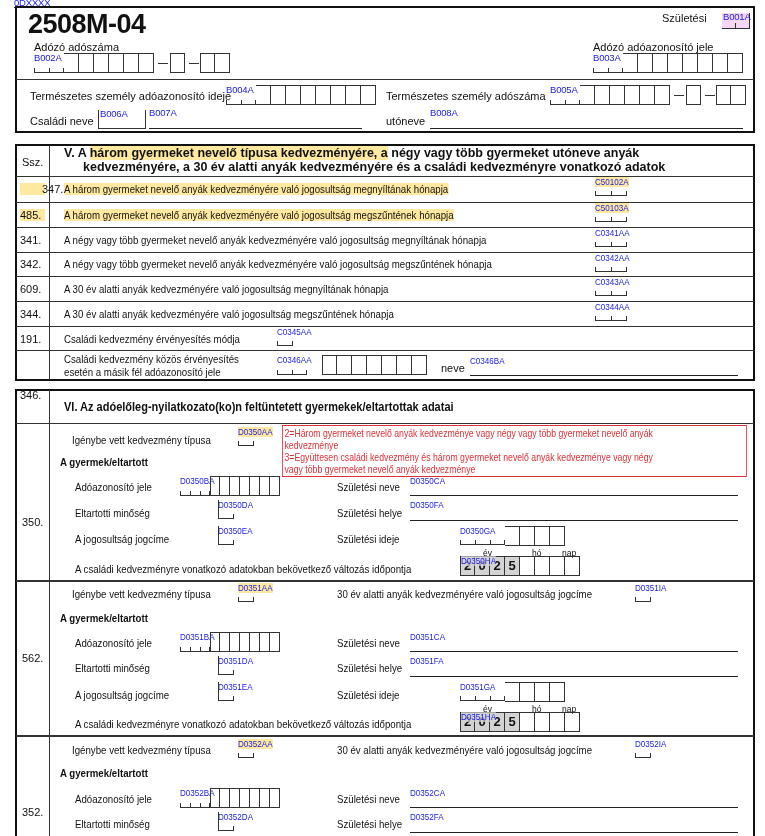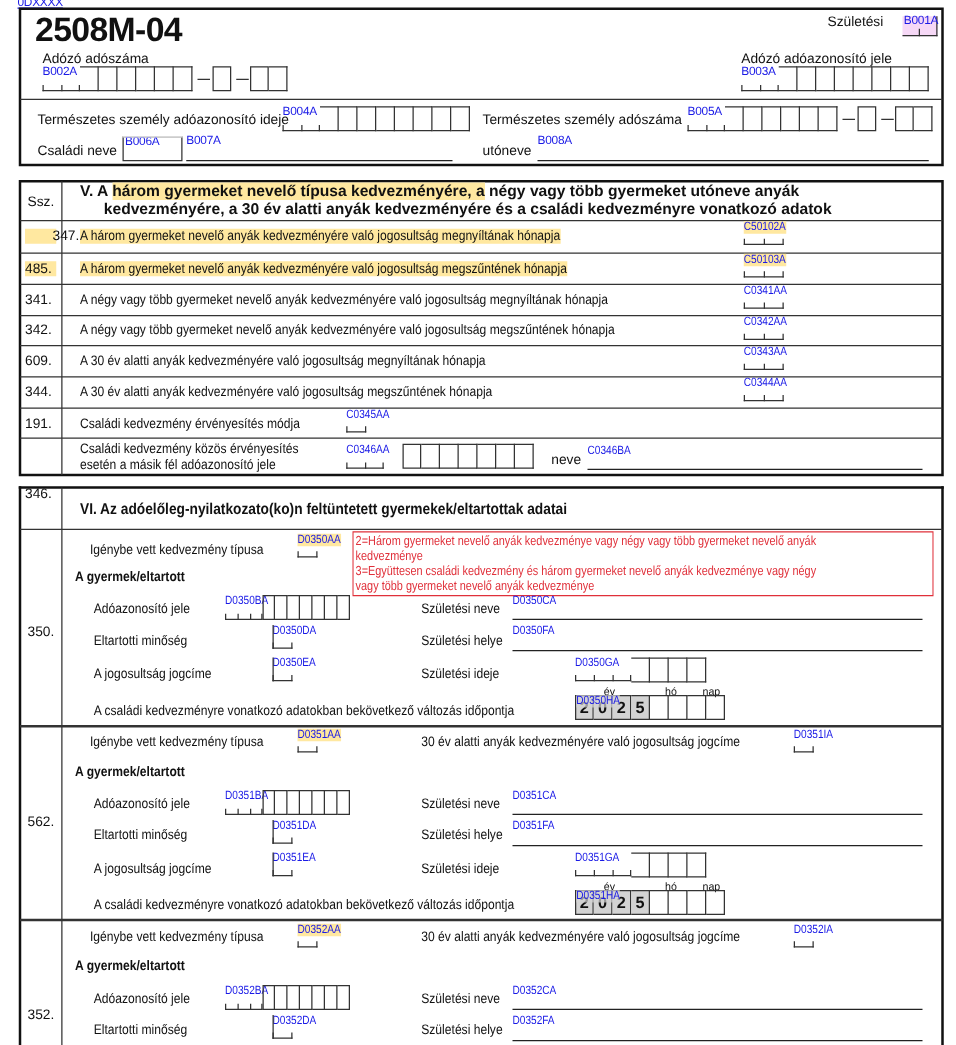--- a/index.html
+++ b/index.html
@@ -239,21 +239,21 @@
 </div>
 <div class="underline" style="left:470px;top:375px;width:268px;"></div>
 
 <div class="frame" style="left:15px;top:389px;width:740px;height:460px;border-bottom:none;"></div>
 <div class="vline" style="left:49px;top:390px;height:446px;"></div>
 <div class="abs bold cond" style="left:64px;top:400px;font-size:12.5px;">VI. Az adóelőleg-nyilatkozato(ko)n feltüntetett gyermekek/eltartottak adatai</div>
 <div class="hline" style="left:16px;top:423px;width:738px;"></div>
 <div class="hline" style="left:16px;top:580px;width:738px;height:2px;background:#333;"></div>
 <div class="hline" style="left:16px;top:735px;width:738px;height:2px;background:#333;"></div>
 
-<div class="rownum" style="top:500px;left:22px;">350.</div>
+<div class="rownum" style="top:516px;left:22px;">350.</div>
 <div class="abs cond" style="left:72px;top:434px;font-size:11px;">Igénybe vett kedvezmény típusa</div>
 <div class="abs" style="left:238px;top:427px;">
   <span class="codeN abs hl" style="left:0;top:0;">D0350AA</span>
   <div class="tick" style="left:0;top:14px;width:16px;"></div>
 </div>
 <div class="redbox cond" style="left:282px;top:425px;width:560px;transform:scaleX(0.83);transform-origin:left;">
   <span>2=Három gyermeket nevelő anyák kedvezménye vagy négy vagy több gyermeket nevelő anyák</span><br>
   <span>kedvezménye</span><br>
   <span>3=Együttesen családi kedvezmény és három gyermeket nevelő anyák kedvezménye vagy négy</span><br>
   <span>vagy több gyermeket nevelő anyák kedvezménye</span>

